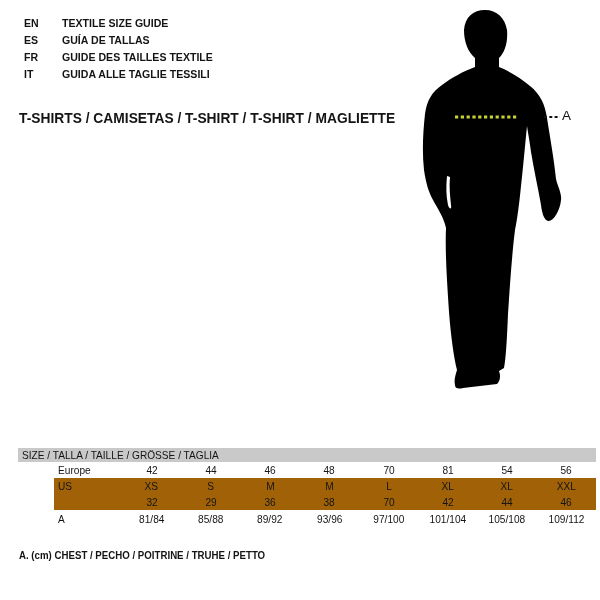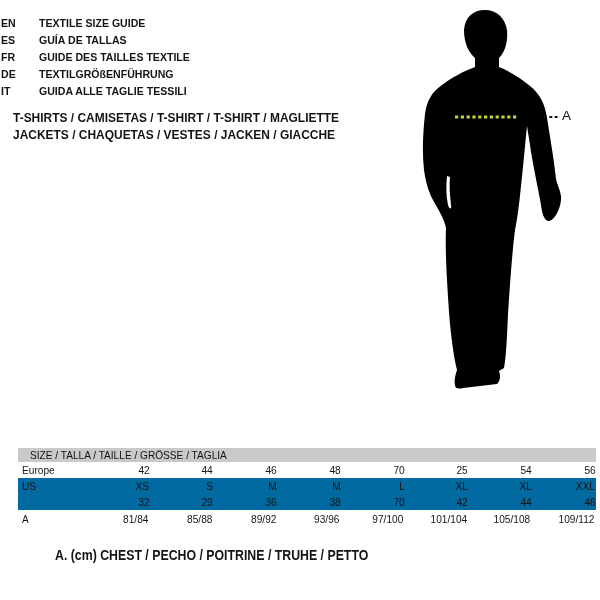--- a/index.html
+++ b/index.html
@@ -7,46 +7,46 @@
     width:600px; height:600px; background:#ffffff;
     font-family:"Liberation Sans", sans-serif; color:#141414;
     -webkit-font-smoothing:antialiased;
   }
   .stage { position:relative; width:600px; height:600px; overflow:hidden; background:#fff; }
 
   .cond   { display:inline-block; transform:scaleX(0.92); transform-origin:0 50%; white-space:nowrap; }
   .cond-c { display:inline-block; transform:scaleX(0.92); transform-origin:50% 50%; white-space:nowrap; }
 
   
-  .lang-list { position:absolute; left:1px; top:15px; }
+  .lang-list { position:absolute; left:24px; top:15px; }
   .lang-row  { display:flex; height:17px; line-height:17px; font-weight:bold; font-size:11.5px; }
   .lang-code { width:38px; flex:0 0 38px; }
 
   
-  .categories { position:absolute; left:13px; top:109px; font-weight:bold; font-size:13px; line-height:17px; }
+  .categories { position:absolute; left:19px; top:109px; font-weight:bold; font-size:15px; line-height:17px; }
 
   
   .figure { position:absolute; left:400px; top:0; width:200px; height:420px; }
   .figure svg { display:block; width:200px; height:420px; }
   .measure-label { position:absolute; left:162px; top:108px; font-size:13.5px; font-weight:400; color:#141414; }
 
   
   .section-title { position:absolute; left:19px; top:416px; font-weight:bold; font-size:11.5px; line-height:14px; }
 
   
   .size-table { position:absolute; left:18px; top:448px; width:578px; font-size:11px; }
-  .st-header  { background:#c9c9c9; height:14px; line-height:14px; padding-left:12px; font-weight:400; }
-  .st-row     { display:grid; grid-template-columns:68px repeat(8,1fr); height:16px; line-height:16px; }
-  .st-row.shaded { background:#0369a1; }
+  .st-header  { background:#c9c9c9; height:14px; line-height:14px; padding-left:4px; font-weight:400; }
+  .st-row     { display:grid; grid-template-columns:68px repeat(8,1fr); height:16px; line-height:16px;margin-left:36px; }
+  .st-row.shaded { background:#a16207; }
   .st-row.row-a  { height:18px; line-height:18px; }
   .st-label   { padding-left:4px; text-align:left; }
-  .st-cell    { text-align:right; }
+  .st-cell    { text-align:center; }
 
   
-  .footnote { position:absolute; left:19px; top:548px; font-weight:bold; font-size:14px; line-height:14px;margin-left:36px; }
+  .footnote { position:absolute; left:19px; top:548px; font-weight:bold; font-size:11px; line-height:14px; }
   .footnote .cond { transform:scaleX(0.88); }
 </style>
 </head>
 <body>
 
 <div class="stage">
 
   <div class="lang-list">
     <div class="lang-row">
       <span class="lang-code"><span class="cond">EN</span></span>
@@ -54,32 +54,27 @@
     </div>
     <div class="lang-row">
       <span class="lang-code"><span class="cond">ES</span></span>
       <span class="cond">GUÍA DE TALLAS</span>
     </div>
     <div class="lang-row">
       <span class="lang-code"><span class="cond">FR</span></span>
       <span class="cond">GUIDE DES TAILLES TEXTILE</span>
     </div>
     <div class="lang-row">
-      <span class="lang-code"><span class="cond">DE</span></span>
-      <span class="cond">TEXTILGRÖßENFÜHRUNG</span>
-    </div>
-    <div class="lang-row">
       <span class="lang-code"><span class="cond">IT</span></span>
       <span class="cond">GUIDA ALLE TAGLIE TESSILI</span>
     </div>
   </div>
 
   <div class="categories">
     <div><span class="cond">T-SHIRTS / CAMISETAS / T-SHIRT / T-SHIRT / MAGLIETTE</span></div>
-    <div><span class="cond">JACKETS / CHAQUETAS / VESTES / JACKEN / GIACCHE</span></div>
   </div>
 
   <div class="figure">
     <svg viewBox="0 0 200 420">
       <path fill="#000000" d="M 85,10
            C 97,10 105,18 107,30
            C 108,42 105,52 99,58
            L 99,67
            C 109,71 121,78 130,86
            C 140,94 145,104 147,118
@@ -121,21 +116,21 @@
       <span class="cond">SIZE / TALLA / TAILLE / GRÖSSE / TAGLIA</span>
     </div>
 
     <div class="st-row">
       <span class="st-label"><span class="cond">Europe</span></span>
       <span class="st-cell"><span class="cond-c">42</span></span>
       <span class="st-cell"><span class="cond-c">44</span></span>
       <span class="st-cell"><span class="cond-c">46</span></span>
       <span class="st-cell"><span class="cond-c">48</span></span>
       <span class="st-cell"><span class="cond-c">70</span></span>
-      <span class="st-cell"><span class="cond-c">25</span></span>
+      <span class="st-cell"><span class="cond-c">81</span></span>
       <span class="st-cell"><span class="cond-c">54</span></span>
       <span class="st-cell"><span class="cond-c">56</span></span>
     </div>
 
     <div class="st-row shaded">
       <span class="st-label"><span class="cond">US</span></span>
       <span class="st-cell"><span class="cond-c">XS</span></span>
       <span class="st-cell"><span class="cond-c">S</span></span>
       <span class="st-cell"><span class="cond-c">M</span></span>
       <span class="st-cell"><span class="cond-c">M</span></span>

